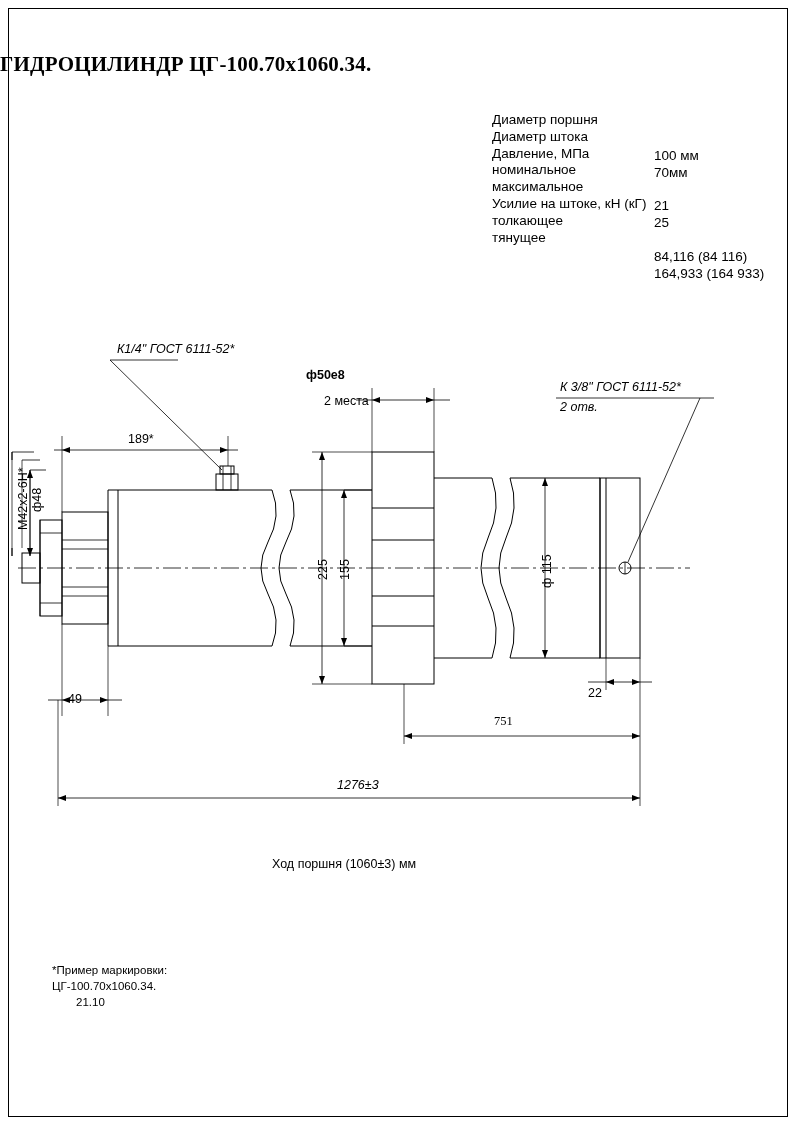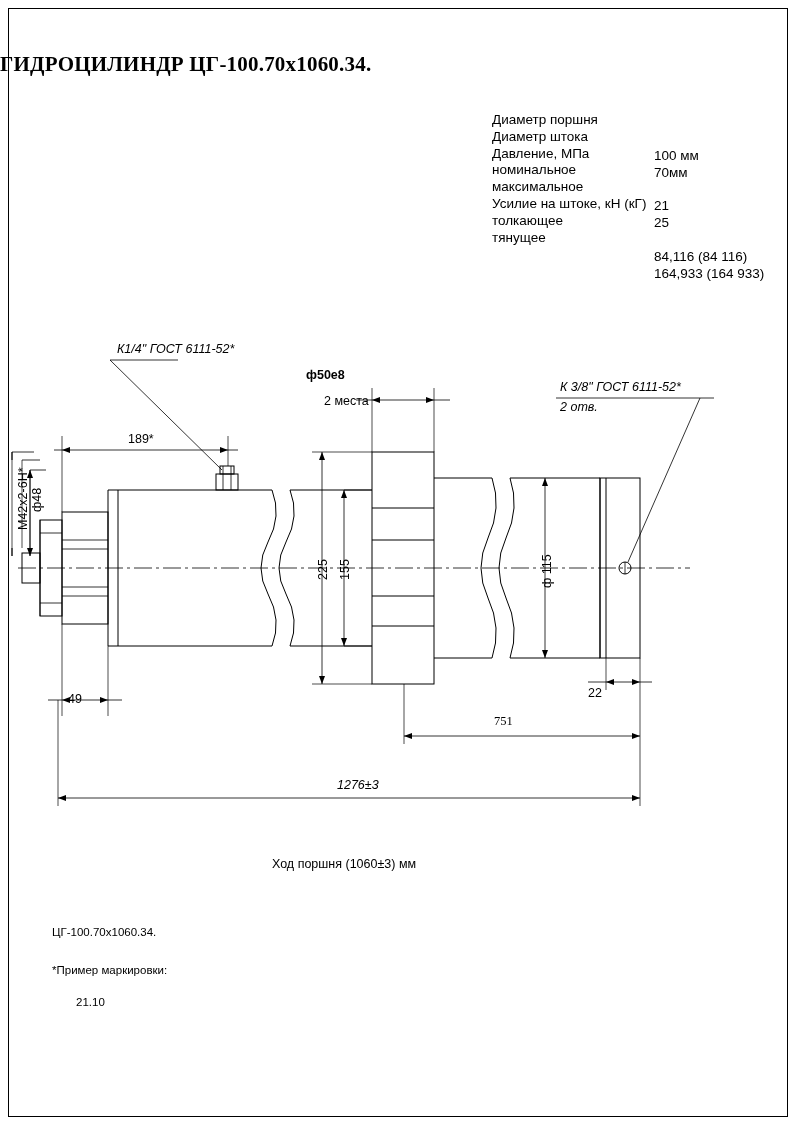--- a/index.html
+++ b/index.html
@@ -327,16 +327,16 @@
 
   <div class="dim" style="left:588px; top:686px;">22</div>
 
   <div class="dim" style="left:494px; top:714px;font-family:Liberation Serif, serif;">751</div>
 
   <div class="dim" style="left:337px; top:778px;font-style:italic;">1276±3</div>
 
   <div class="dim" style="left:272px; top:811px;margin-top:46px;">Ход поршня (1060±3) мм</div>
 
   <div class="marking" style="left:52px; top:963px;">*Пример маркировки:</div>
-  <div class="marking" style="left:52px; top:925px;">ЦГ-100.70х1060.34.</div>
+  <div class="marking" style="left:52px; top:979px;">ЦГ-100.70х1060.34.</div>
   <div class="marking" style="left:76px; top:995px;">21.10</div>
 
 </div>
 
 </body></html>

